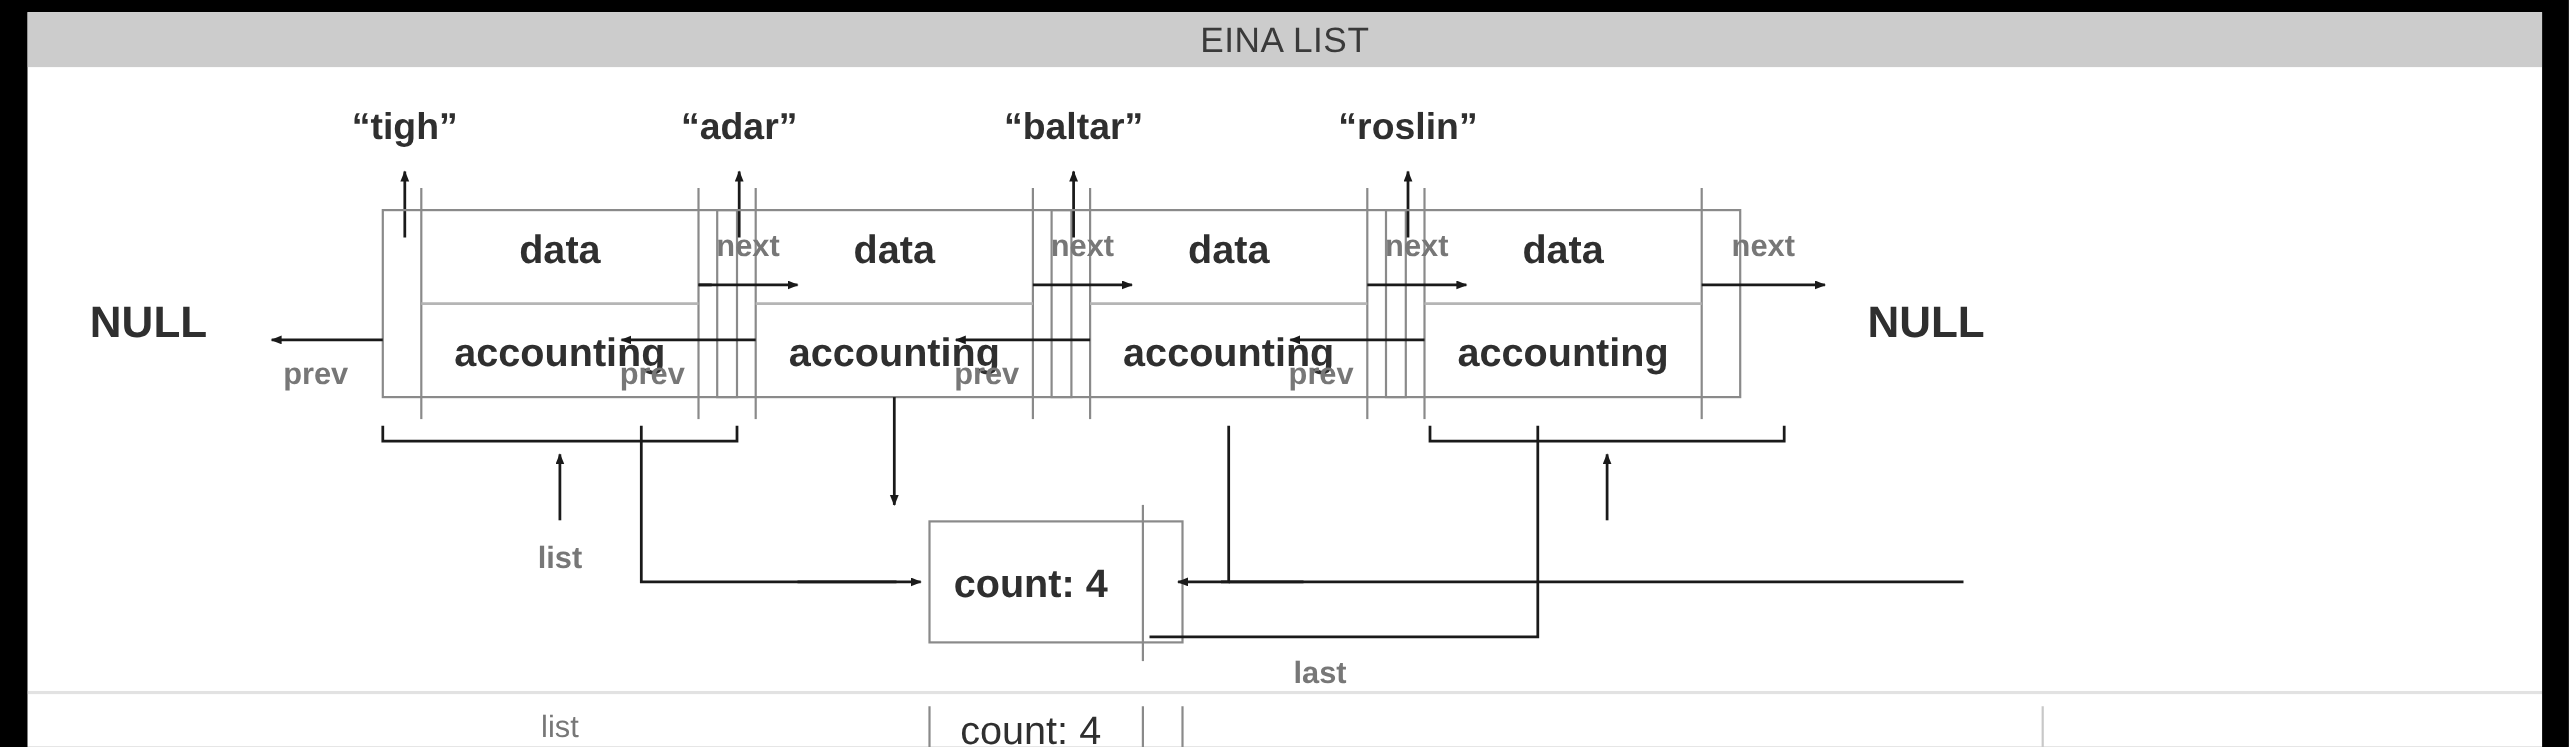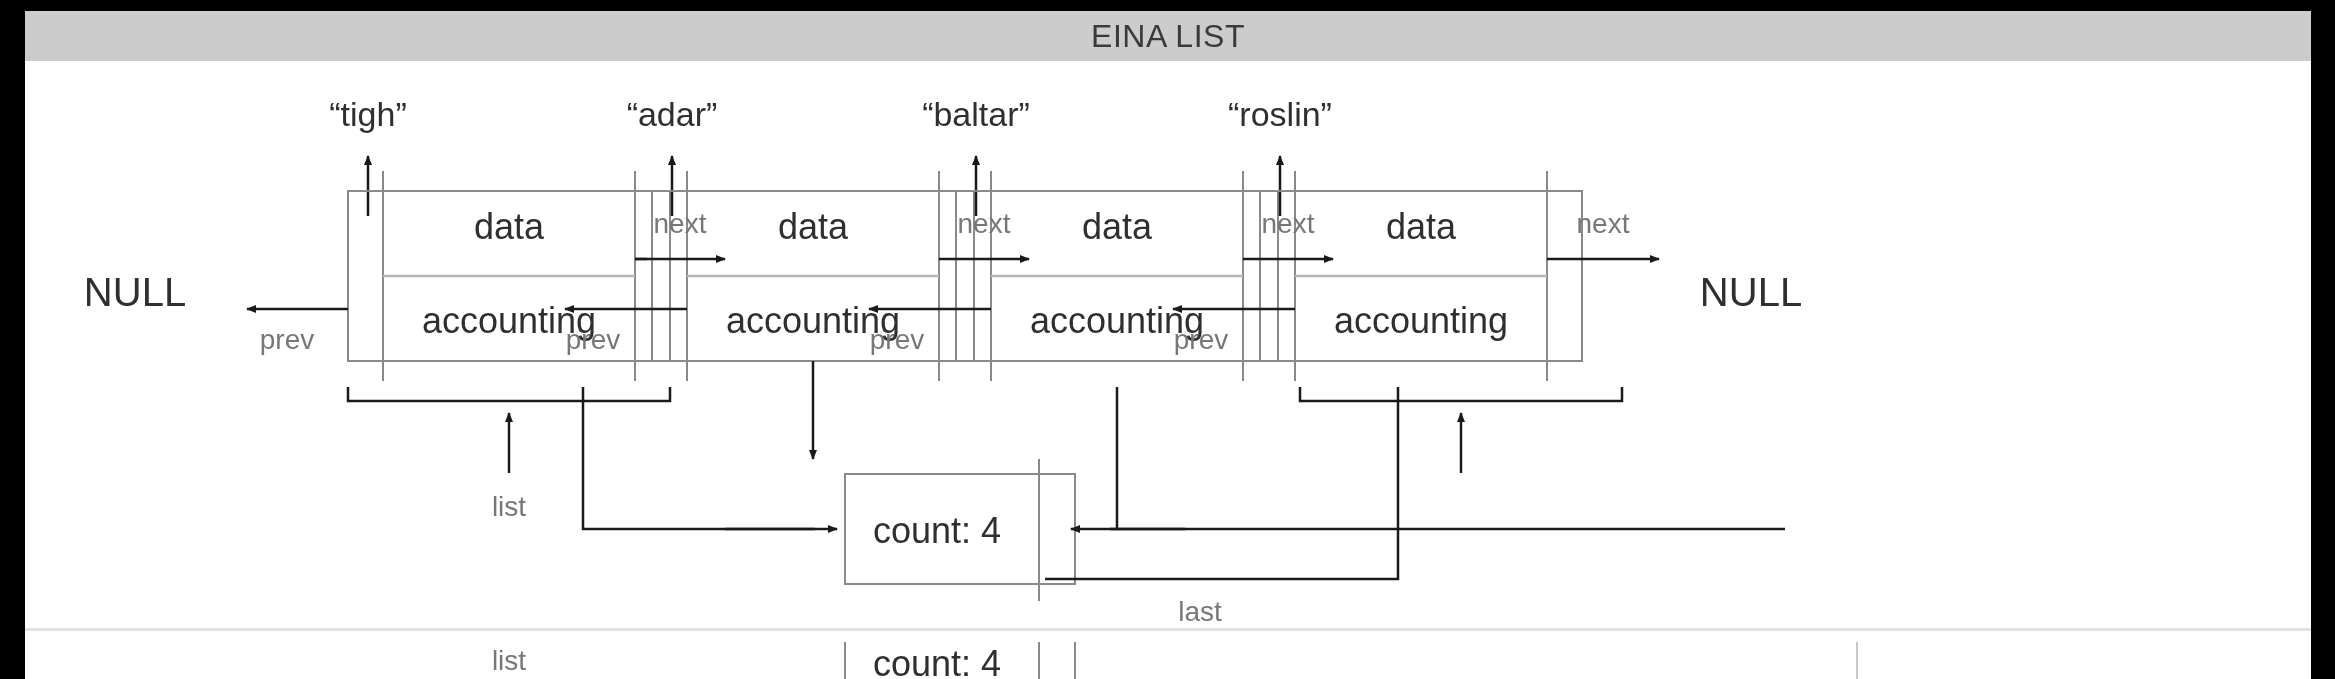--- a/index.html
+++ b/index.html
@@ -4,21 +4,21 @@
 <style>
   html,body{margin:0;padding:0;background:#000;}
   body{width:2335px;height:679px;overflow:hidden;
        font-family:"Liberation Sans",sans-serif;}
   #root{position:relative;width:2335px;height:679px;background:#000;}
   #page{position:absolute;left:25px;top:11px;width:2286px;height:668px;background:#fff;overflow:hidden;}
   #titlebar{position:absolute;left:0;top:0;width:2286px;height:50px;background:#cccccc;}
   #title{position:absolute;left:0;top:0;width:2286px;height:50px;
          display:flex;align-items:center;justify-content:center;
          font-size:32px;color:#3a3a3a;letter-spacing:.5px;}
-  #canvas{position:absolute;left:0;top:50px;width:2002px;height:618px;}
+  #canvas{position:absolute;left:0;top:50px;width:2002px;height:618px;font-weight:bold;}
   svg{display:block;}
   .txt-dark{fill:#2f2f2f;font-family:"Liberation Sans",sans-serif;}
   .txt-gray{fill:#777777;font-family:"Liberation Sans",sans-serif;}
   #lower{position:absolute;left:0;top:617px;width:2286px;height:51px;overflow:hidden;}
   #lowerline{position:absolute;left:0;top:0;width:2286px;height:3px;background:#e2e2e2;}
 </style>
 </head>
 <body>
 
 <div id="root">

